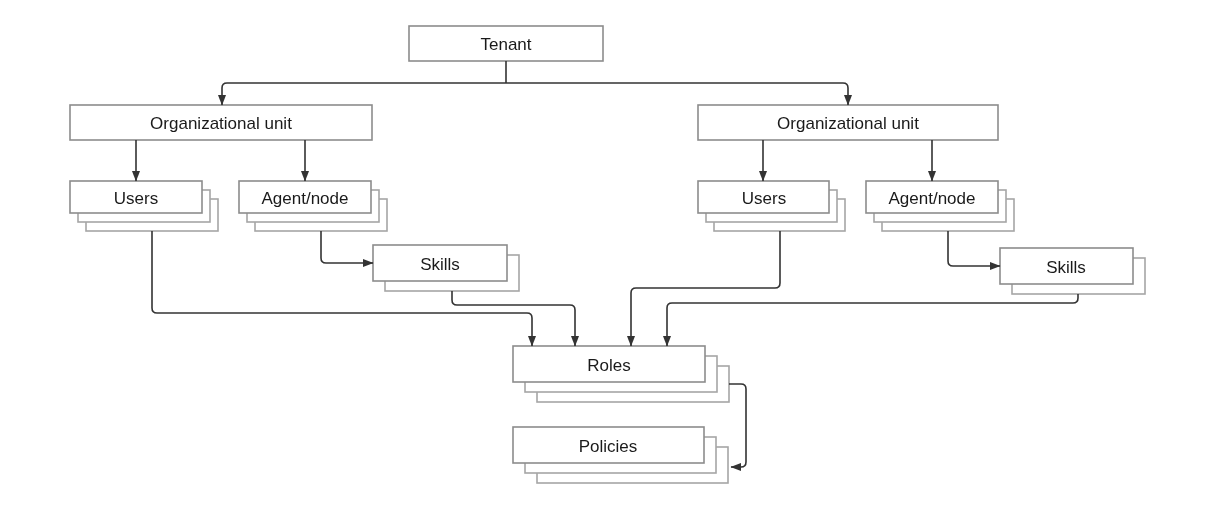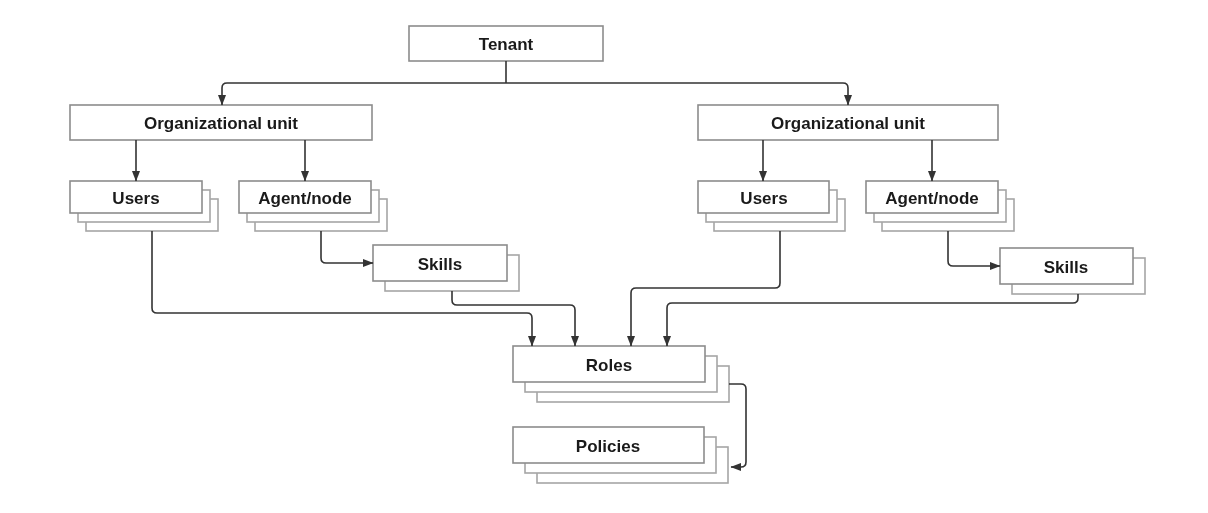--- a/index.html
+++ b/index.html
@@ -2,21 +2,20 @@
 <html><head>
 <meta charset="utf-8">
 <style>
   html, body { margin: 0; padding: 0; background: #ffffff; }
   .canvas {
     position: relative;
     width: 1208px;
     height: 513px;
     background: #ffffff;
     font-family: "Liberation Sans", sans-serif;
-    font-weight: bold;
   }
   svg { display: block; }
   .node-box   { fill: #ffffff; stroke: #8c8c8c; stroke-width: 1.6; }
   .stack-box  { fill: #ffffff; stroke: #a6a6a6; stroke-width: 1.6; }
   .edge       { fill: none; stroke: #333333; stroke-width: 1.6; stroke-linejoin: round; }
   .node-label {
     fill: #1a1a1a;
     font-family: "Liberation Sans", sans-serif;
     font-size: 17px;
     text-anchor: middle;

